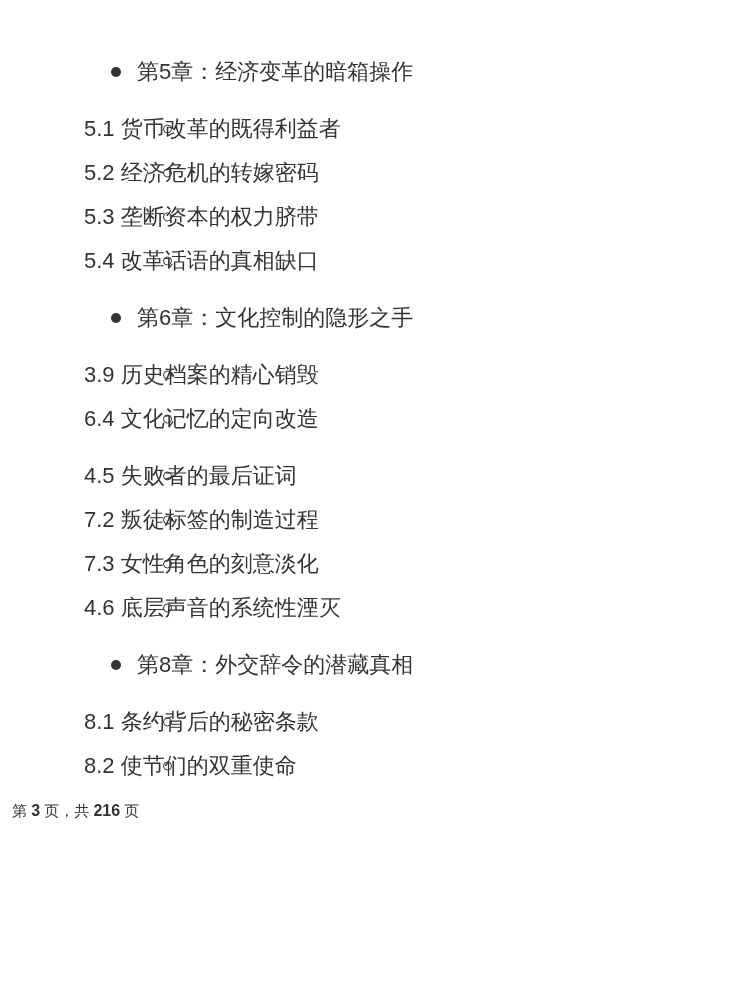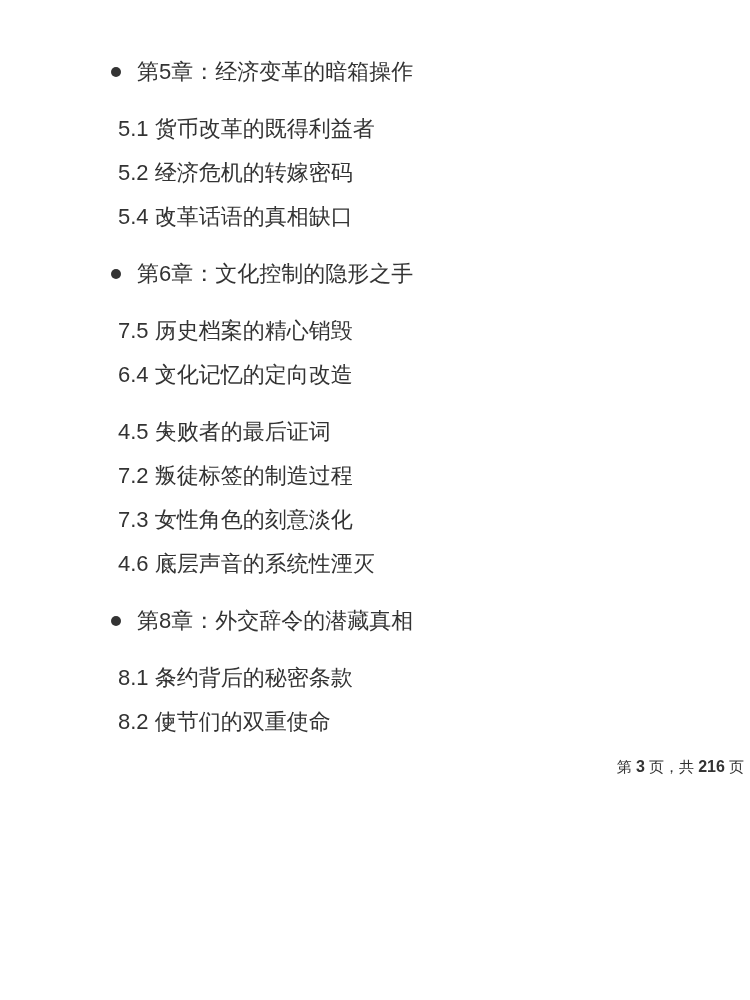--- a/index.html
+++ b/index.html
@@ -44,69 +44,70 @@
     border-radius: 50%;
     background: #333333;
   }
   ul.section-list {
     list-style: none;
     margin: 13px 0 13px 0;
     padding: 0;
   }
   ul.section-list > li.section {
     position: relative;
-    padding-left: 118px;
+    padding-left: 84px;
     line-height: 44px;
     white-space: nowrap;
   }
   ul.section-list > li.section::before {
     content: "";
     position: absolute;
     left: 163px;
     top: 50%;
     transform: translateY(-50%);
     width: 9px;
     height: 9px;
     box-sizing: border-box;
     border: 1.5px solid #333333;
     border-radius: 50%;
     background: transparent;
   }
   .footer {
-    text-align: right;
+    text-align: left;
     font-size: 15px;
     line-height: 20px;
     color: #333333;
-    margin: 0;
+    margin: 12px;
   }
   .footer .num {
     font-weight: 600;
     font-size: 16px;
   }
 </style>
 </head>
 <body>
 
 <div class="page">
 
   <ul class="chapter-list">
 
     <li>
       <span class="chapter-title">第5章：经济变革的暗箱操作</span>
       <ul class="section-list">
         <li class="section"><span>5.1 货币改革的既得利益者</span></li>
         <li class="section"><span>5.2 经济危机的转嫁密码</span></li>
+        <li class="section"><span>5.3 垄断资本的权力脐带</span></li>
         <li class="section"><span>5.4 改革话语的真相缺口</span></li>
       </ul>
     </li>
 
     <li>
       <span class="chapter-title">第6章：文化控制的隐形之手</span>
       <ul class="section-list">
-        <li class="section"><span>7.5 历史档案的精心销毁</span></li>
+        <li class="section"><span>3.9 历史档案的精心销毁</span></li>
         <li class="section"><span>6.4 文化记忆的定向改造</span></li>
       </ul>
     </li>
 
     <li>
       <ul class="section-list">
         <li class="section"><span>4.5 失败者的最后证词</span></li>
         <li class="section"><span>7.2 叛徒标签的制造过程</span></li>
         <li class="section"><span>7.3 女性角色的刻意淡化</span></li>
         <li class="section"><span>4.6 底层声音的系统性湮灭</span></li>

